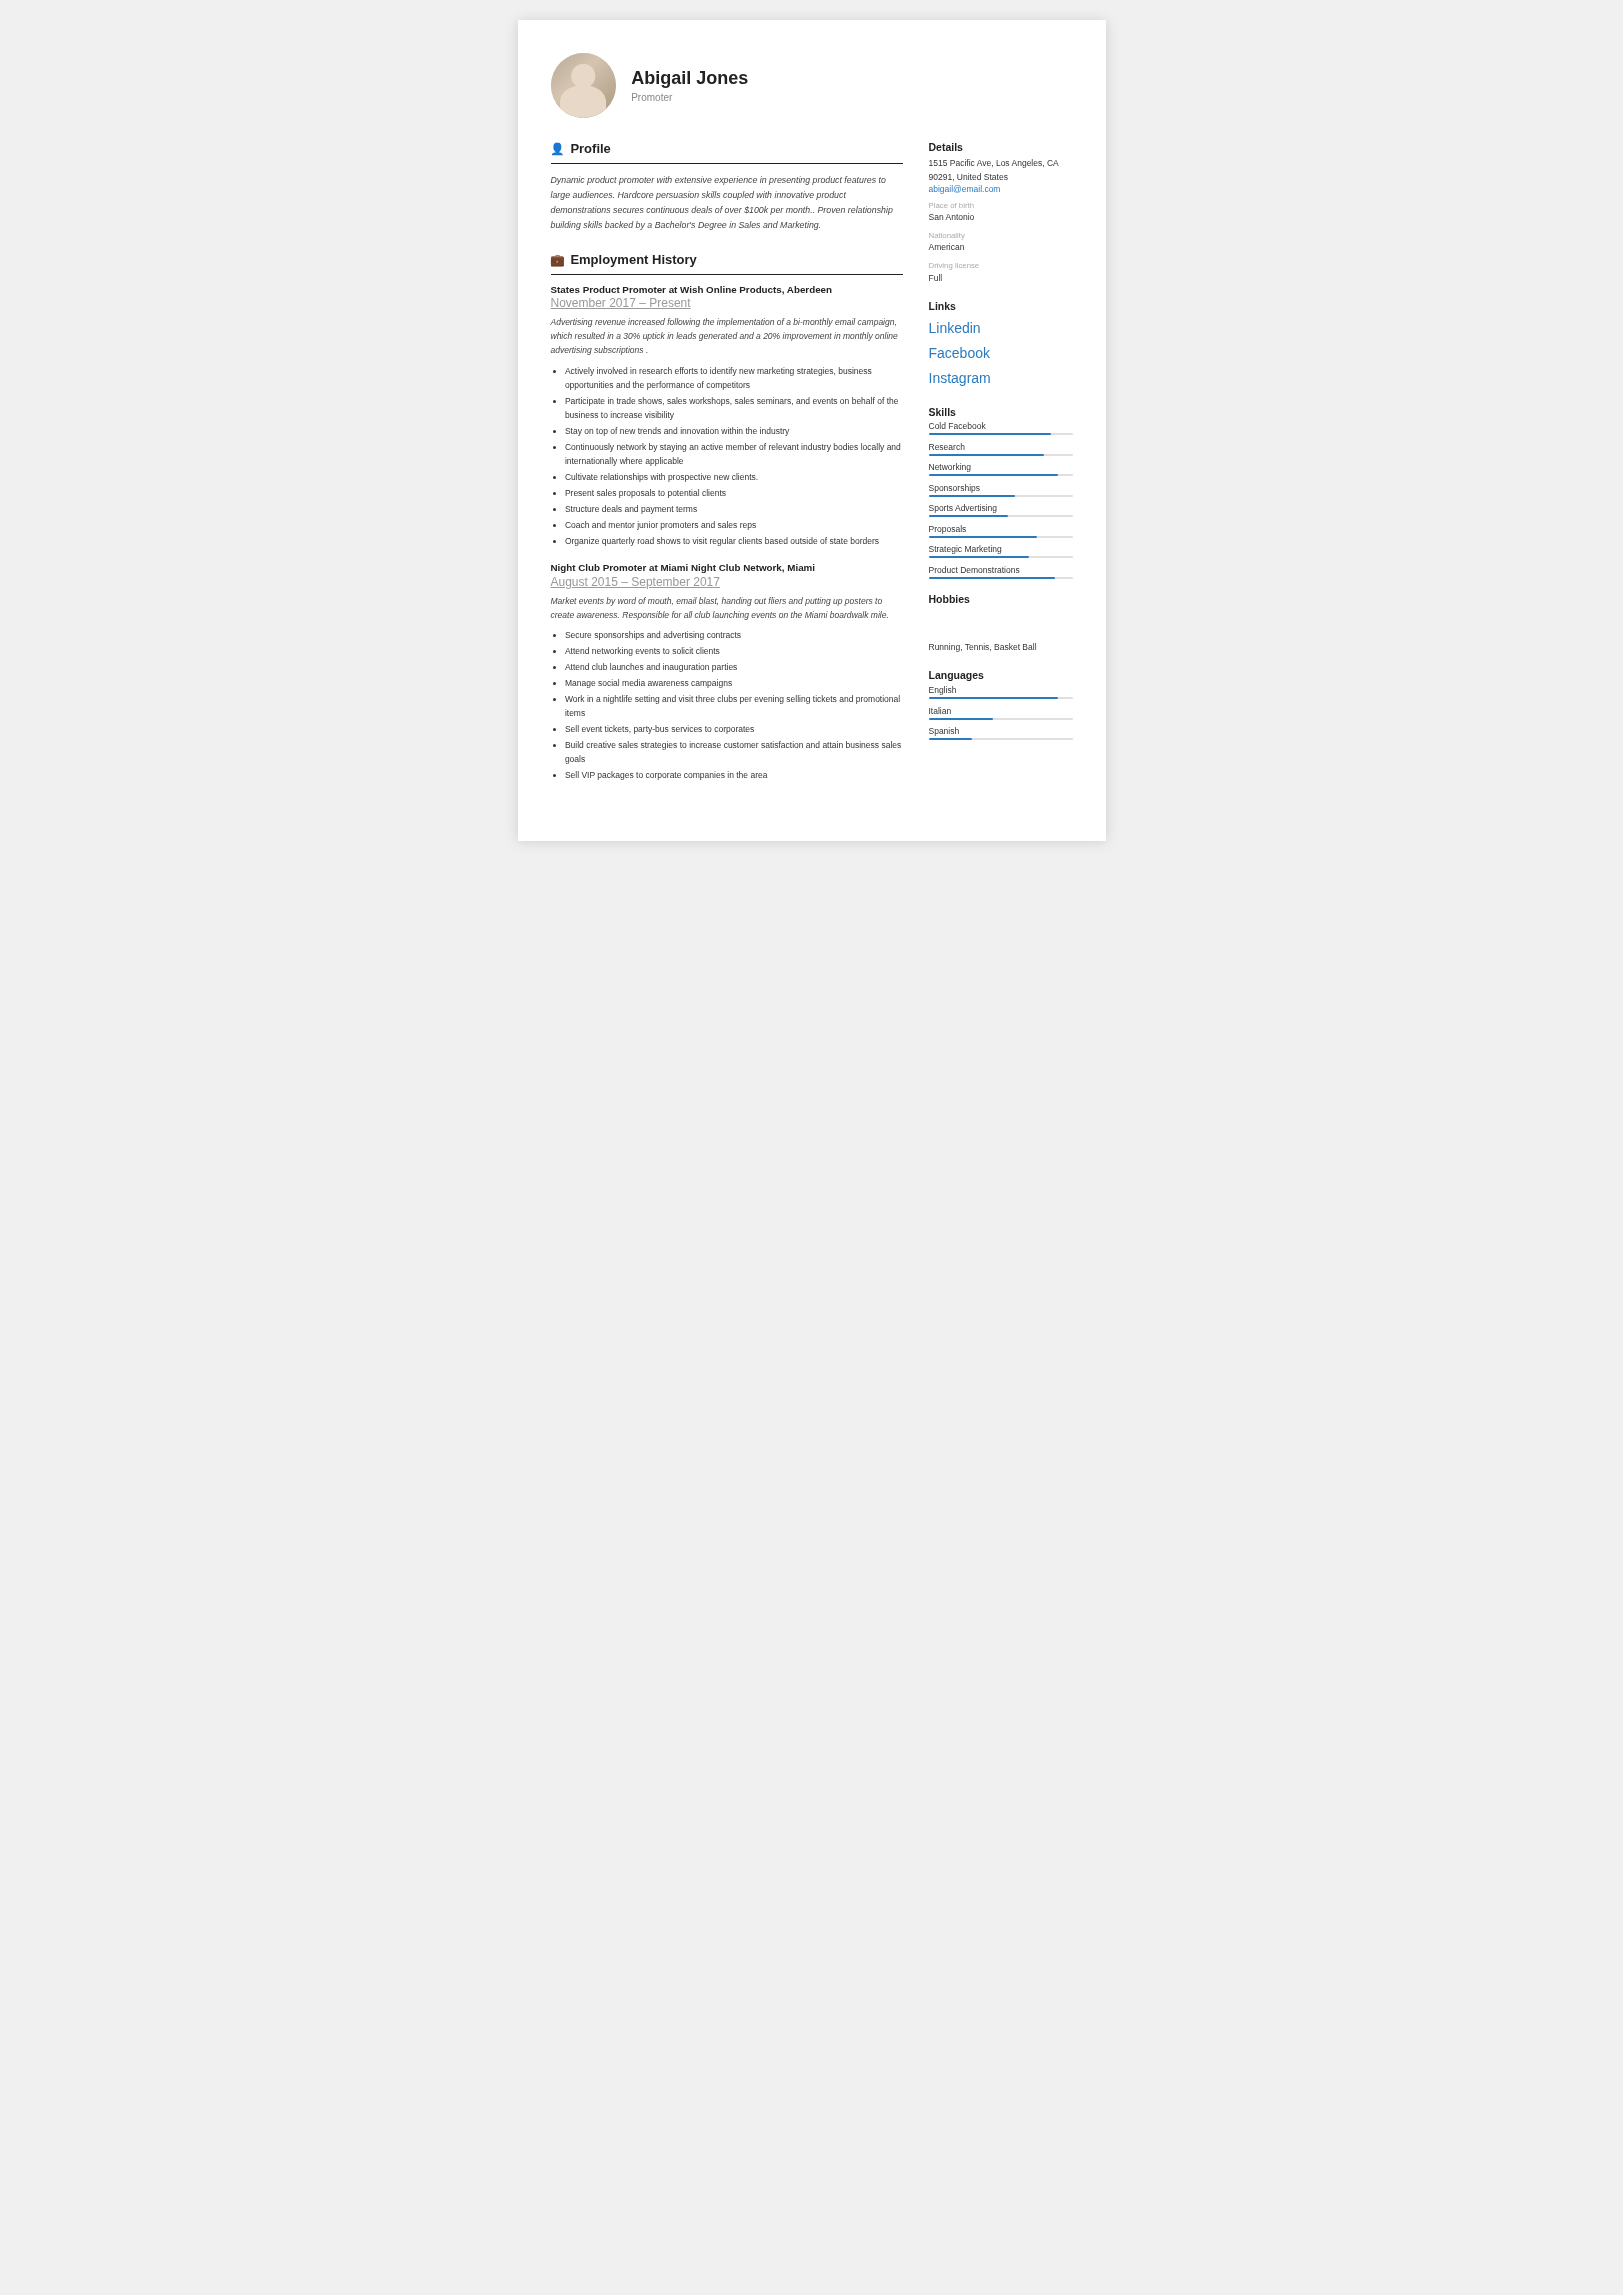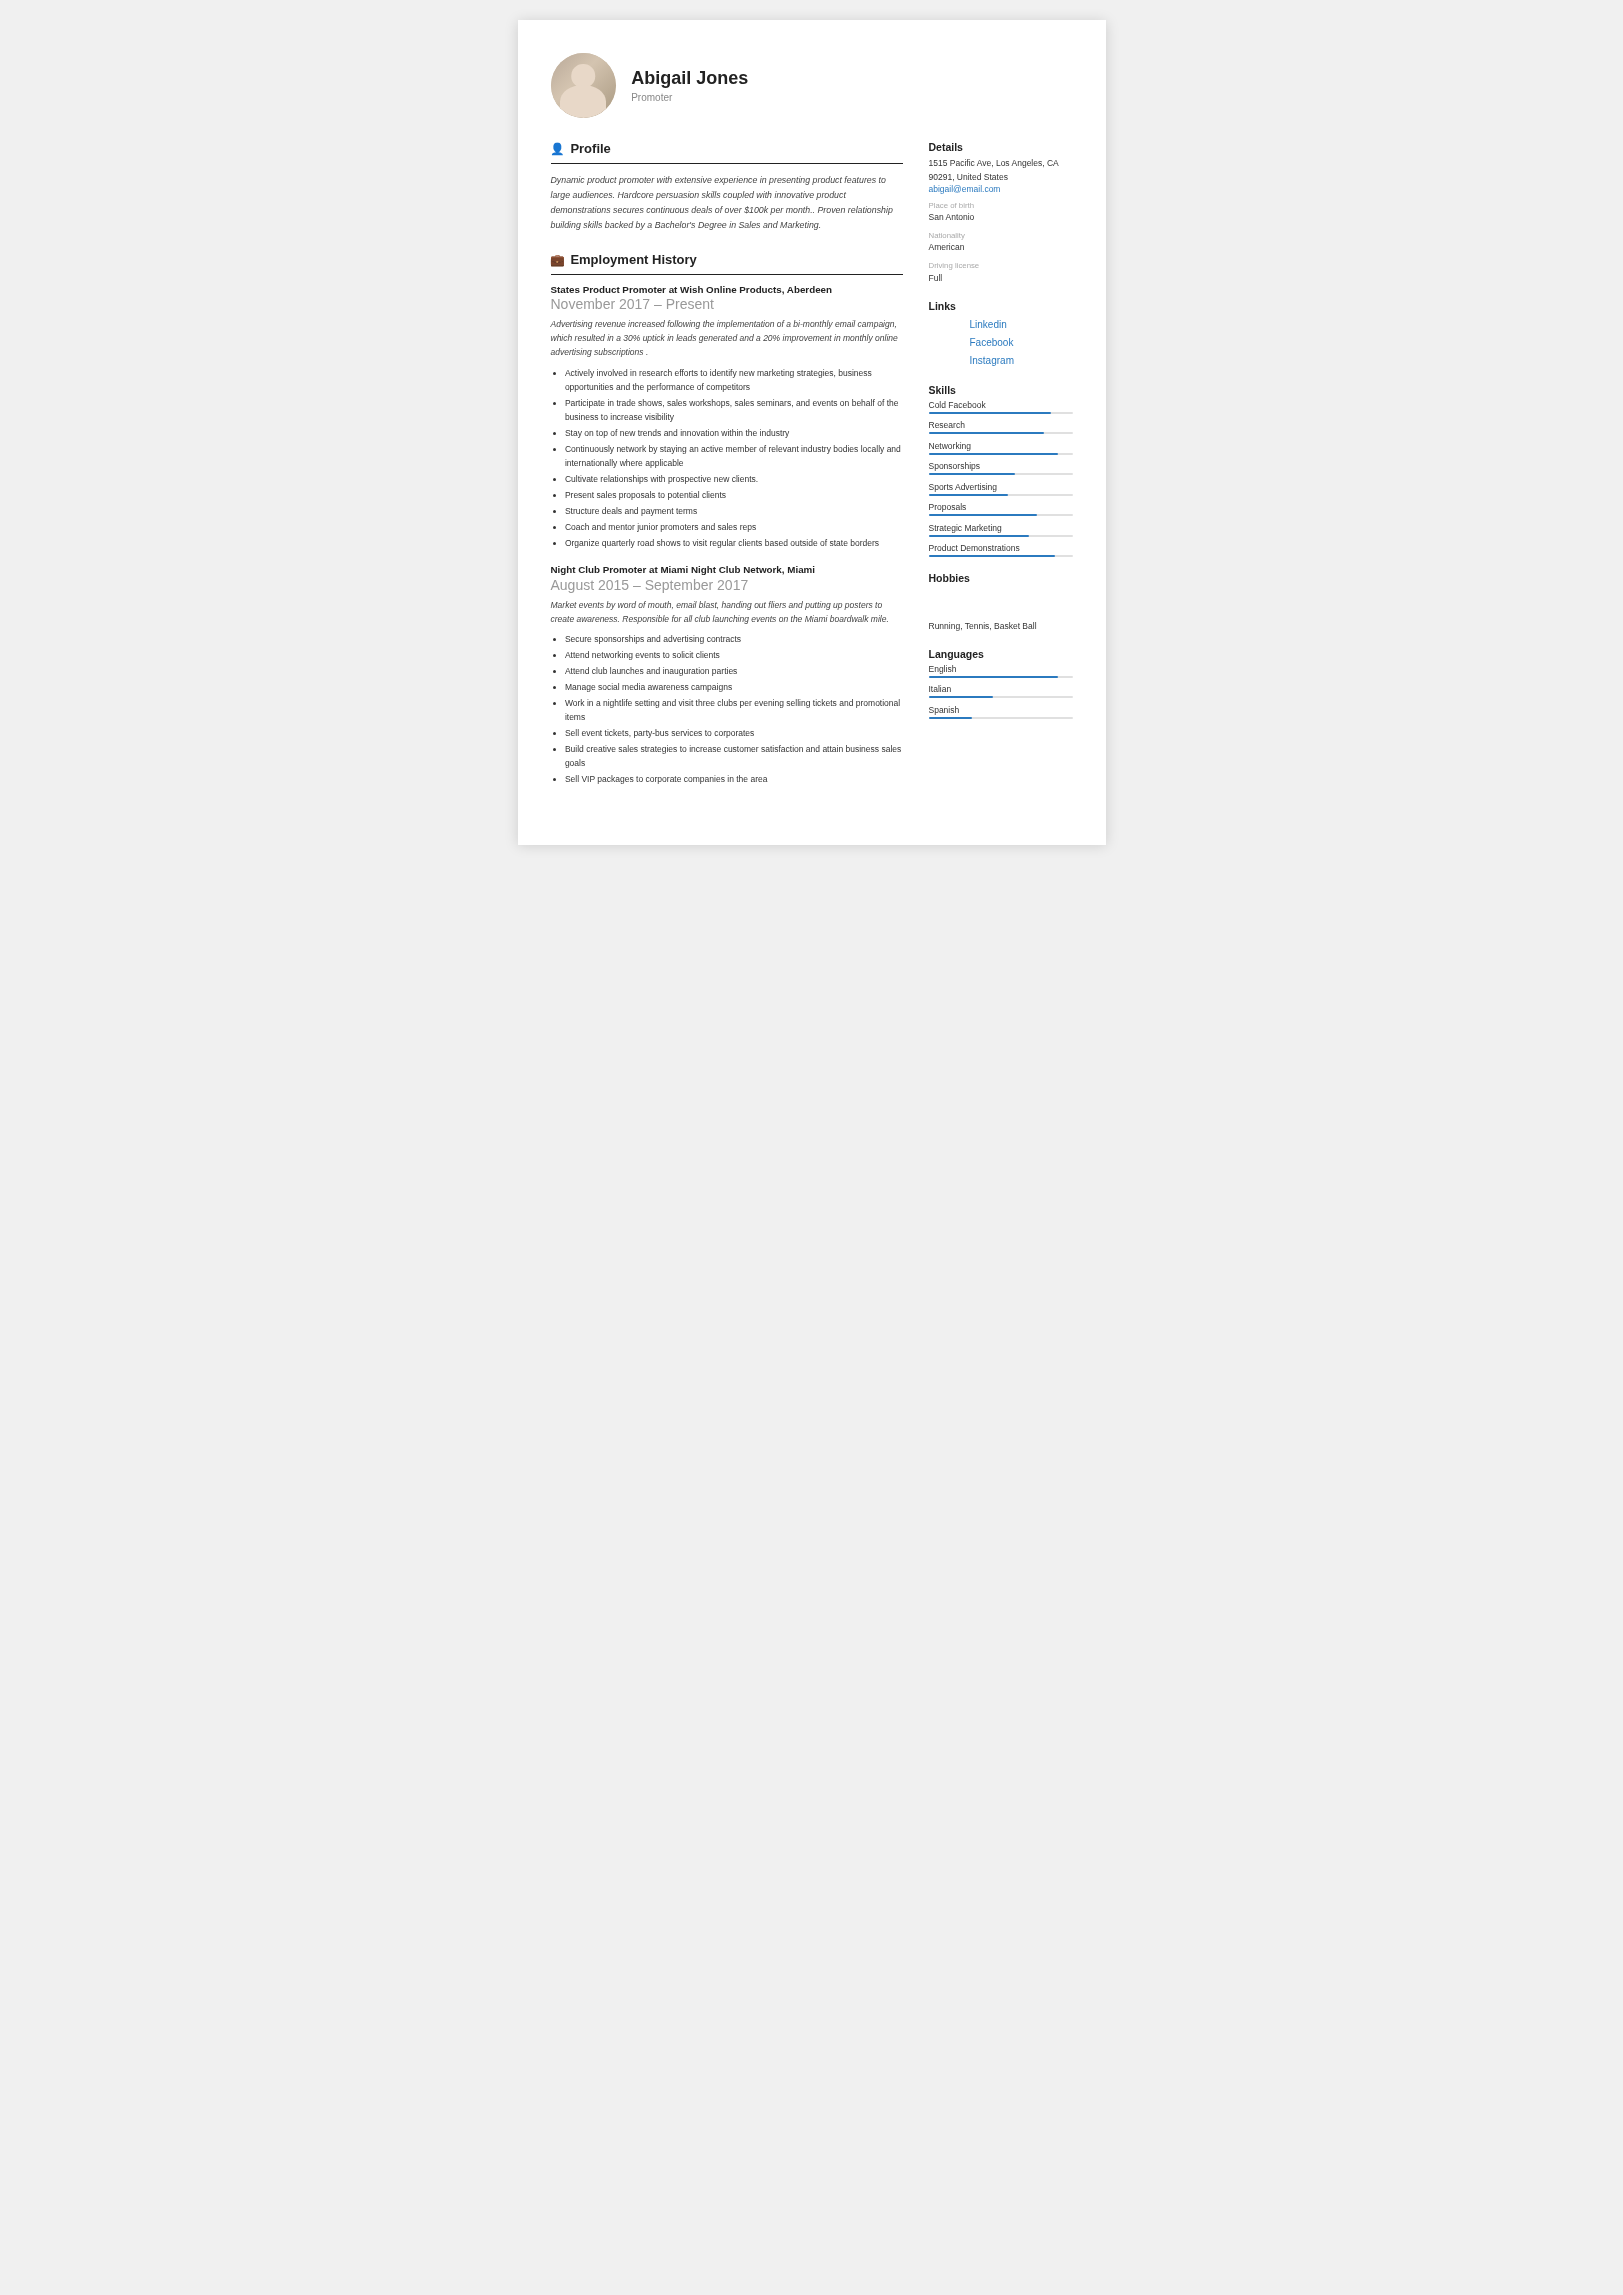--- a/index.html
+++ b/index.html
@@ -122,23 +122,24 @@
     .job {
       margin-bottom: 14.4px;
     }
     .job-title {
       font-size: 9.8px;
       font-weight: 700;
       color: #222;
       margin-bottom: 1.3px;
     }
     .job-dates {
-      font-size: 14px;
+      font-size: 12px;
       color: #999;
       margin-bottom: 5.2px;
+      text-decoration: underline;
     }
     .job-desc {
       font-size: 8.5px;
       color: #444;
       font-style: italic;
       line-height: 1.65;
       margin-bottom: 6.5px;
     }
     .job-bullets {
       list-style: disc;
@@ -169,25 +170,24 @@
       font-size: 7.8px;
       color: #aaa;
       margin-top: 6.5px;
       margin-bottom: 1.3px;
     }
     .detail-email {
       font-size: 8.5px;
       color: #2b7abf;
     }
     .link-item {
-      font-size: 10px;
+      font-size: 14px;
       color: #2b7abf;
       display: block;
       line-height: 1.8;
-      margin-left: 41px;
     }
     
     .skill-item {
       margin-bottom: 6.5px;
     }
     .skill-name {
       font-size: 8.5px;
       color: #333;
       margin-bottom: 2px;
     }

